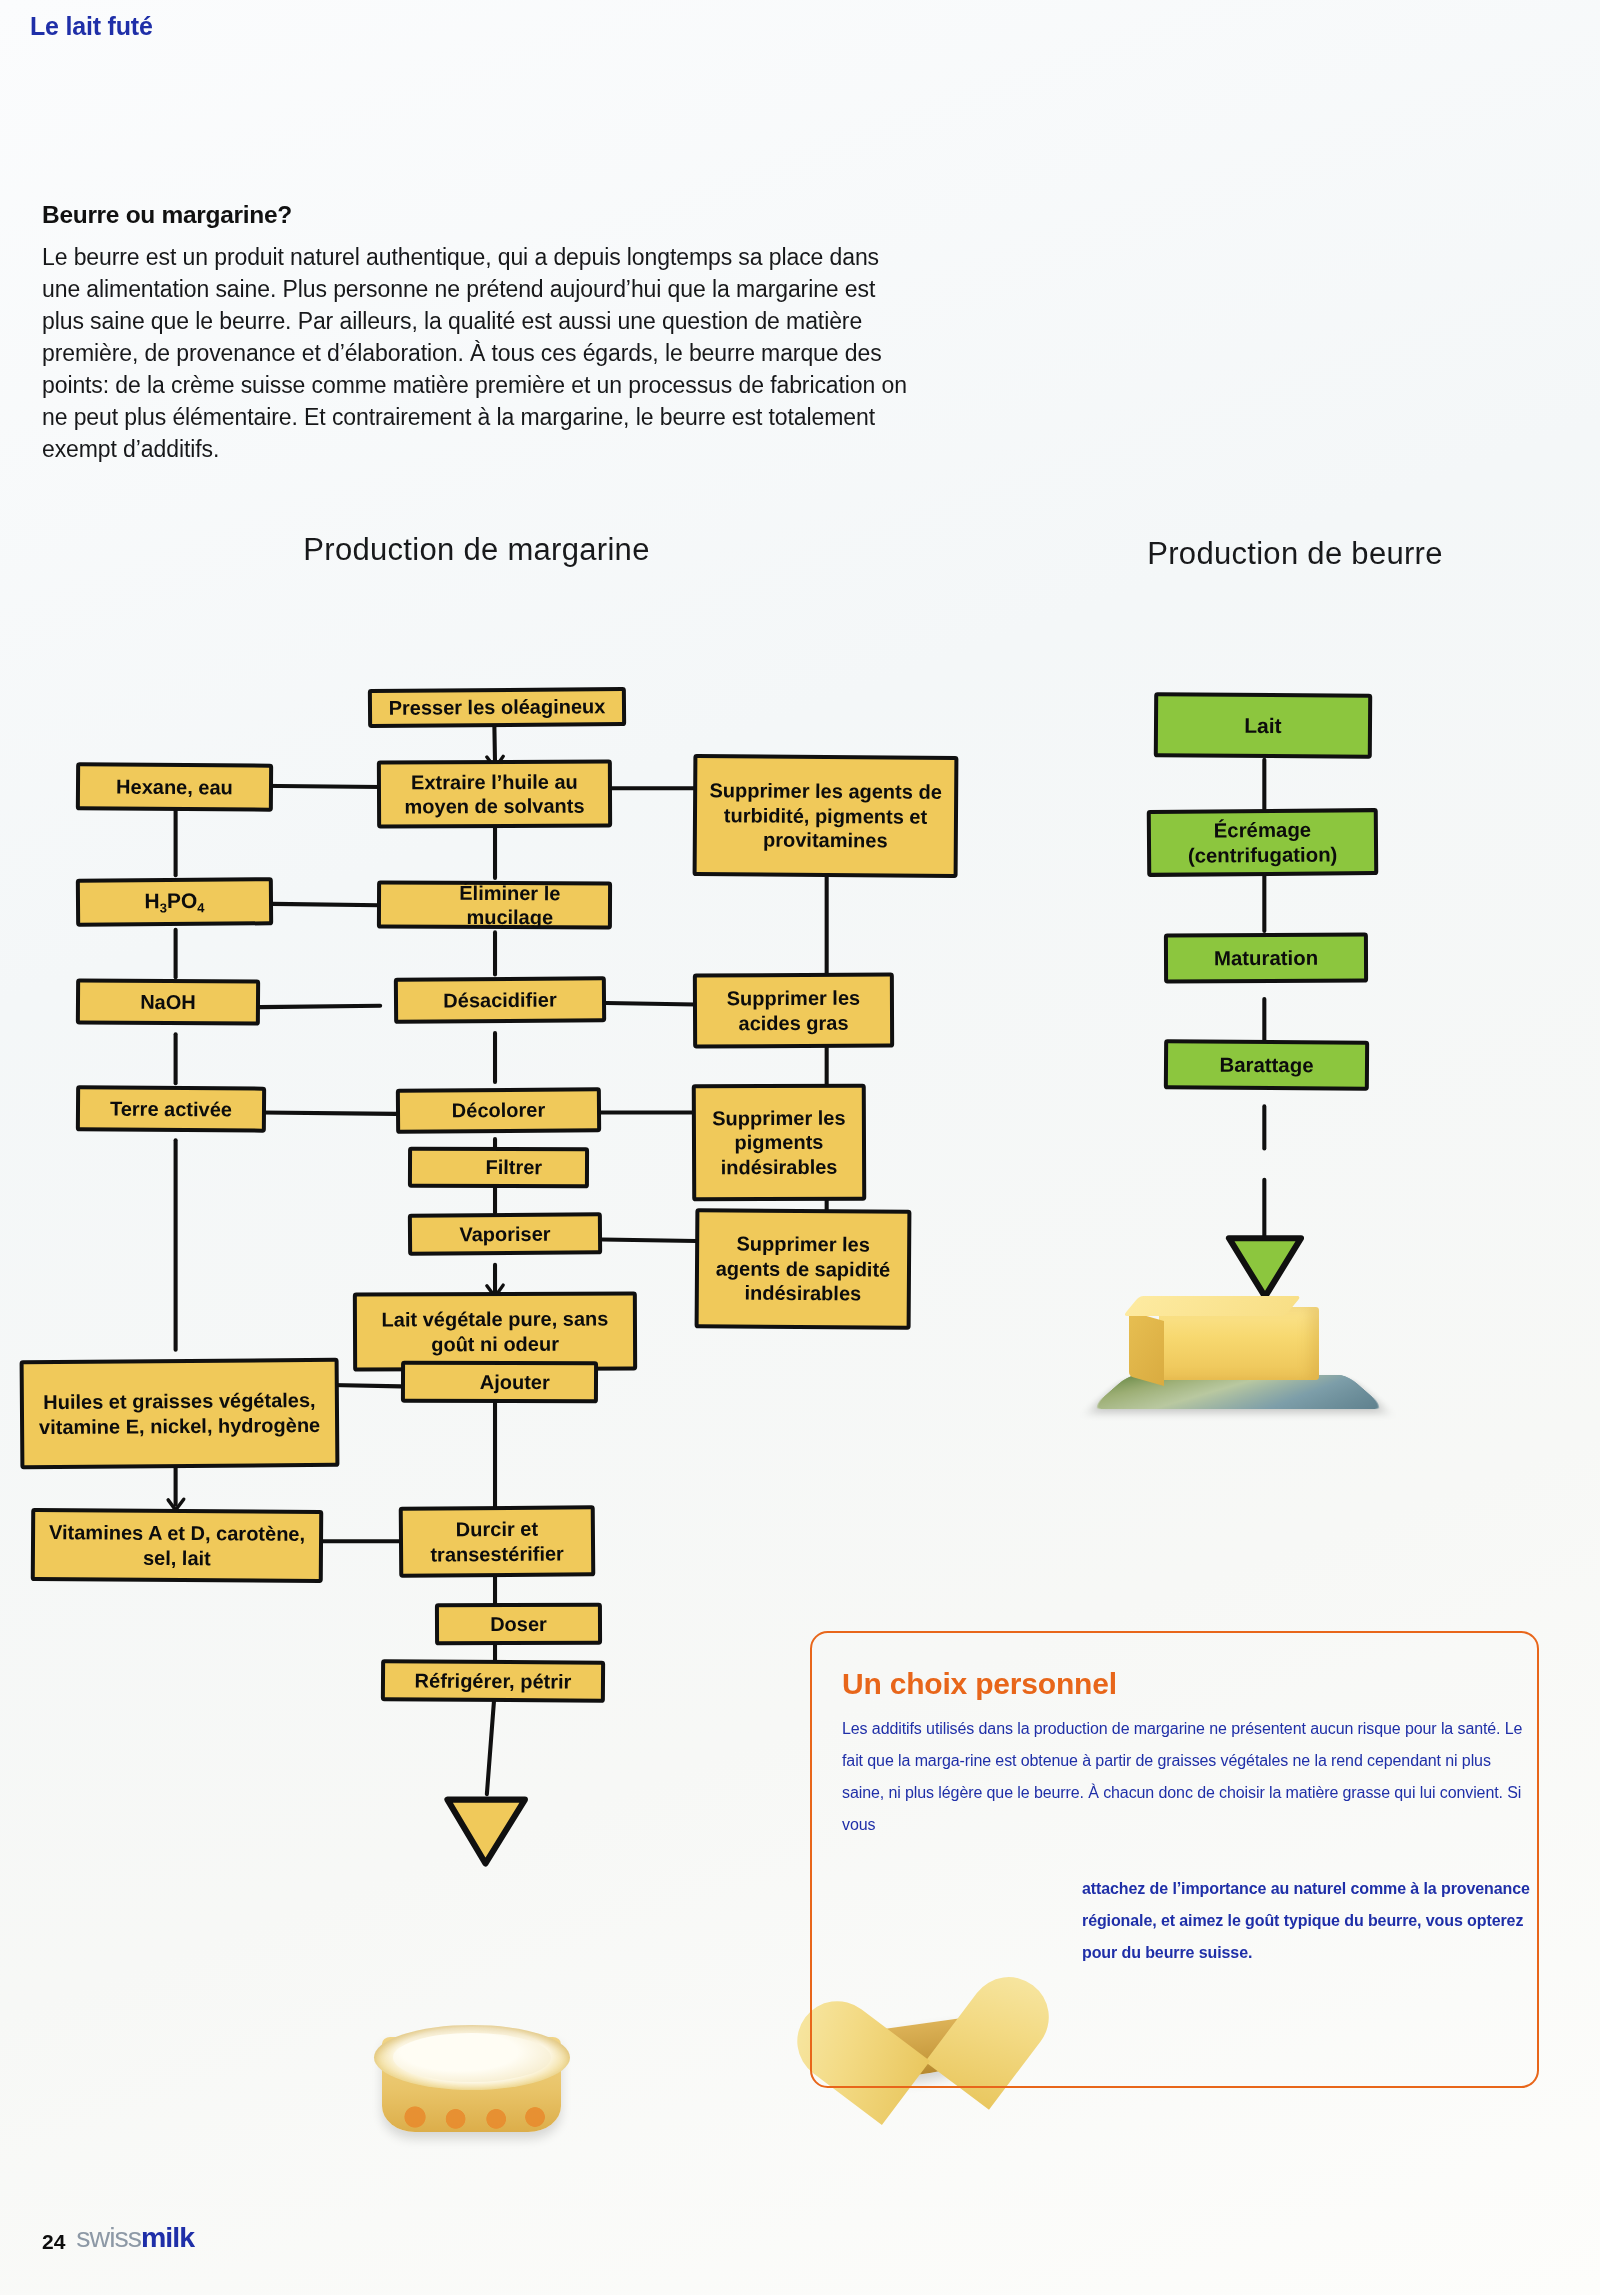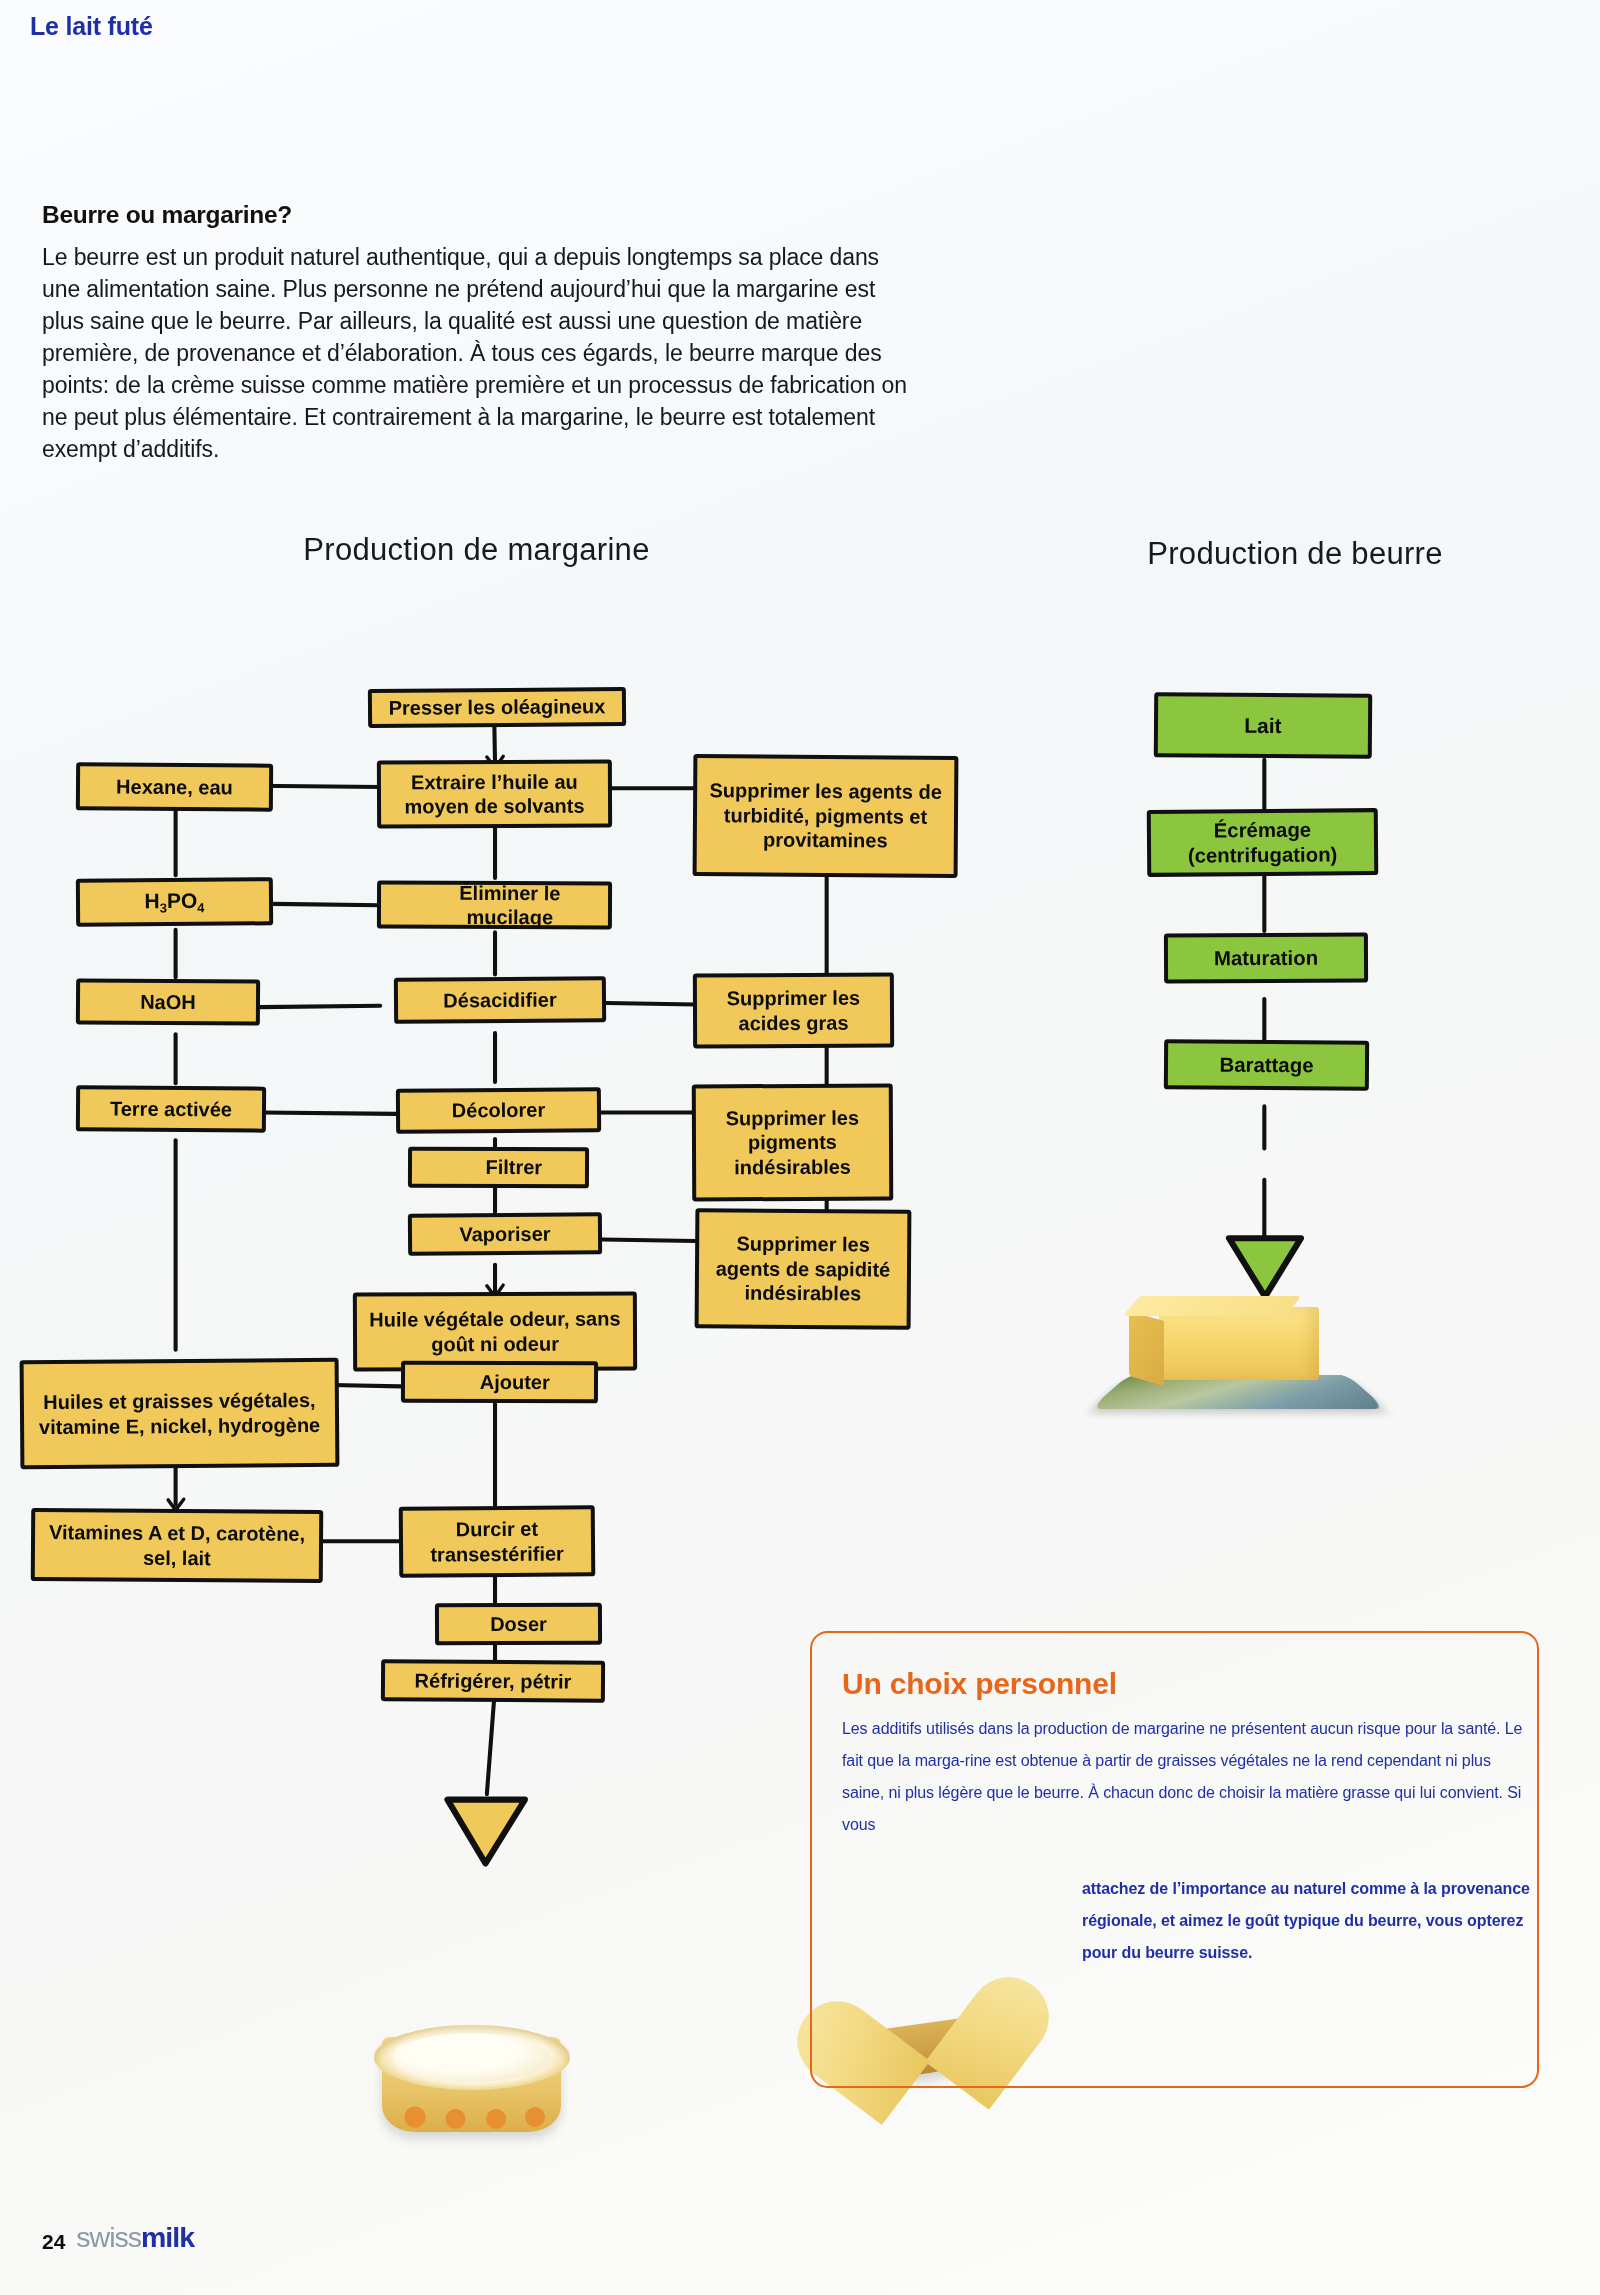--- a/index.html
+++ b/index.html
@@ -302,38 +302,38 @@
   </div>
 
   <div class="node yellow sk2" style="left:76px; top:1086px; width:190px; height:46px; font-size:20px;">
     <span class="lbl">Terre activée</span>
   </div>
 
   <div class="node yellow sk1" style="left:396px; top:1088px; width:205px; height:45px; font-size:20px;">
     <span class="lbl">Décolorer</span>
   </div>
 
-  <div class="node yellow sk3" style="left:692px; top:1084px; width:201px; height:117px; font-size:20px;">
+  <div class="node yellow sk3" style="left:692px; top:1084px; width:174px; height:117px; font-size:20px;">
     <span class="lbl">Supprimer les pigments indésirables</span>
   </div>
 
   <div class="node yellow sk4" style="left:408px; top:1147px; width:181px; height:41px; font-size:20px;">
     <span class="lbl">Filtrer</span>
   </div>
 
   <div class="node yellow sk1" style="left:408px; top:1213px; width:194px; height:42px; font-size:20px;">
     <span class="lbl">Vaporiser</span>
   </div>
 
   <div class="node yellow sk2" style="left:695px; top:1209px; width:216px; height:120px; font-size:20px;">
     <span class="lbl">Supprimer les agents de sapidité indésirables</span>
   </div>
 
   <div class="node yellow sk3" style="left:353px; top:1292px; width:284px; height:79px; font-size:20px;">
-    <span class="lbl">Huile végétale odeur, sans goût ni odeur</span>
+    <span class="lbl">Lait végétale pure, sans goût ni odeur</span>
   </div>
 
   <div class="node yellow sk1" style="left:20.4px; top:1359px; width:319px; height:109px; font-size:20px;">
     <span class="lbl">Huiles et graisses végétales, vitamine E, nickel, hydrogène</span>
   </div>
 
   <div class="node yellow sk4" style="left:401px; top:1361px; width:197px; height:42px; font-size:20px;">
     <span class="lbl">Ajouter</span>
   </div>
 

